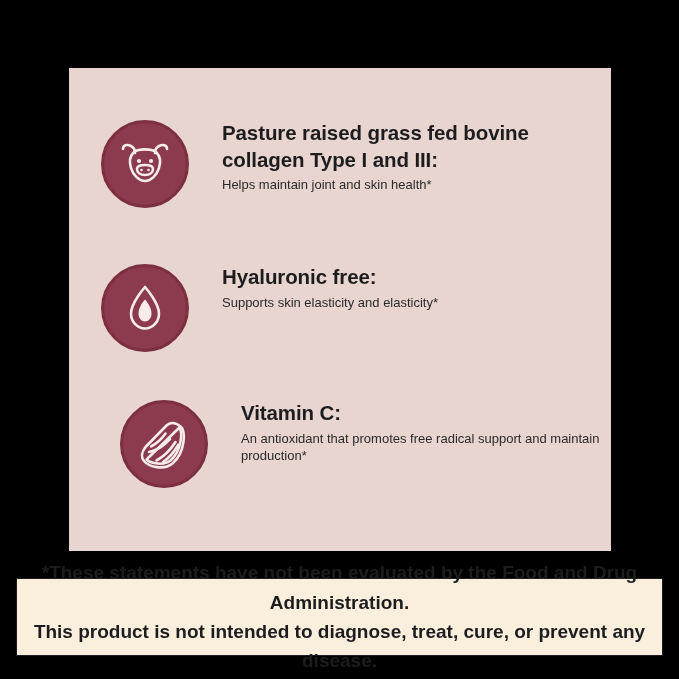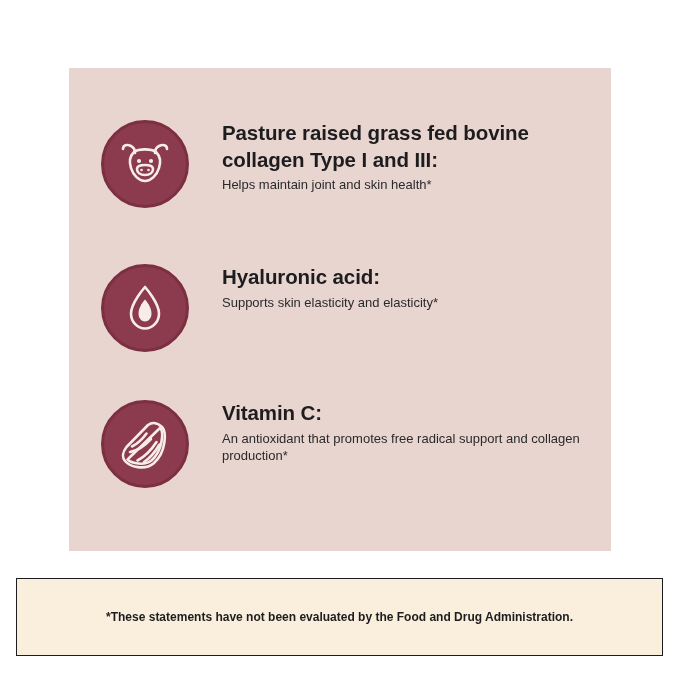--- a/index.html
+++ b/index.html
@@ -11,21 +11,21 @@
     height: 679px;
     background: #faeedd;
     font-family: "Liberation Sans", sans-serif;
     -webkit-font-smoothing: antialiased;
     overflow: hidden;
   }
   .page {
     position: relative;
     width: 679px;
     height: 679px;
-    background: #ffffff;
+    background: #000000;
   }
   .panel {
     position: absolute;
     left: 69px;
     top: 68px;
     width: 542px;
     height: 483px;
     background: #e8d5cf;
   }
   .benefit-list {
@@ -37,21 +37,21 @@
   }
   .benefit-row {
     position: absolute;
     left: 32px;
     display: flex;
     align-items: flex-start;
     width: 500px;
   }
   .benefit-row.row-0 { top: 48px; }
   .benefit-row.row-1 { top: 192px; }
-  .benefit-row.row-2 { top: 328px; }
+  .benefit-row.row-2 { top: 328px; justify-content: flex-end; }
 
   .icon-badge {
     flex: 0 0 auto;
     width: 88px;
     height: 88px;
     border-radius: 50%;
     background: #8c3a4d;
     border: 3px solid #7b2f41;
     box-sizing: border-box;
     display: flex;
@@ -92,21 +92,21 @@
     box-sizing: border-box;
     border: 1.5px solid #1d1d1f;
     background: #faeedd;
     display: flex;
     flex-direction: column;
     align-items: center;
     justify-content: center;
   }
   .disclaimer p {
     margin: 0;
-    font-size: 12px;
+    font-size: 19px;
     font-weight: bold;
     color: #1d1d1f;
     line-height: 1.55;
     text-align: center;
   }
 </style>
 </head>
 <body>
 
 <div class="page">
@@ -134,43 +134,44 @@
       </div>
 
       <div class="benefit-row row-1">
         <div class="icon-badge">
           <svg width="40" height="52" viewBox="0 0 40 52" fill="none" stroke="#f7ece8" stroke-width="2.6" stroke-linecap="round" stroke-linejoin="round">
             <path d="M20 5 C20 5, 6 21, 6 31.5 C6 40, 12.5 46.5, 20 46.5 C27.5 46.5, 34 40, 34 31.5 C34 21, 20 5, 20 5 Z"></path>
             <path d="M13.5 31.5 C13.5 26.5, 16.5 21.5, 20 17.5 C23.5 21.5, 26.5 26.5, 26.5 31.5 C26.5 36, 23.5 39.5, 20 39.5 C16.5 39.5, 13.5 36, 13.5 31.5 Z" fill="#f7ece8" stroke="none"></path>
           </svg>
         </div>
         <div class="benefit-text">
-          <p class="benefit-title">Hyaluronic acid:</p>
+          <p class="benefit-title">Hyaluronic free:</p>
           <p class="benefit-desc">Supports skin elasticity and elasticity*</p>
         </div>
       </div>
 
       <div class="benefit-row row-2">
         <div class="icon-badge">
           <svg width="50" height="50" viewBox="0 0 50 50" fill="none" stroke="#f7ece8" stroke-width="2.6" stroke-linecap="round" stroke-linejoin="round">
             <path d="M42 8 C46.5 12.5, 46.5 33.5, 33.5 44.5 C25 51.5, 10 48, 5 42 C2 38.5, 2.5 33, 6.5 28 L28 6 C33 2.5, 38.5 4.5, 42 8 Z"></path>
             <path d="M40.5 9.5 C43.5 13, 43 31.5, 31.5 41.5 C24.5 47, 12 44.5, 7.5 40.5"></path>
             <path d="M8.5 39.5 L40 9"></path>
             <path d="M10 33 C16 32, 24.5 27, 31 20"></path>
             <path d="M17.5 41.5 C24 38, 32 30, 36.5 23"></path>
             <path d="M12 27.5 C17 25, 22.5 20, 26.5 14.5"></path>
             <path d="M24 43 C29.5 39.5, 36 31.5, 39.5 25.5"></path>
           </svg>
         </div>
         <div class="benefit-text">
           <p class="benefit-title">Vitamin C:</p>
-          <p class="benefit-desc">An antioxidant that promotes free radical support and collagen production*</p>
+          <p class="benefit-desc">An antioxidant that promotes free radical support and maintain production*</p>
         </div>
       </div>
 
     </div>
   </div>
 
   <div class="disclaimer">
     <p>*These statements have not been evaluated by the Food and Drug Administration.</p>
+    <p>This product is not intended to diagnose, treat, cure, or prevent any disease.</p>
   </div>
 
 </div>
 
 </body></html>

